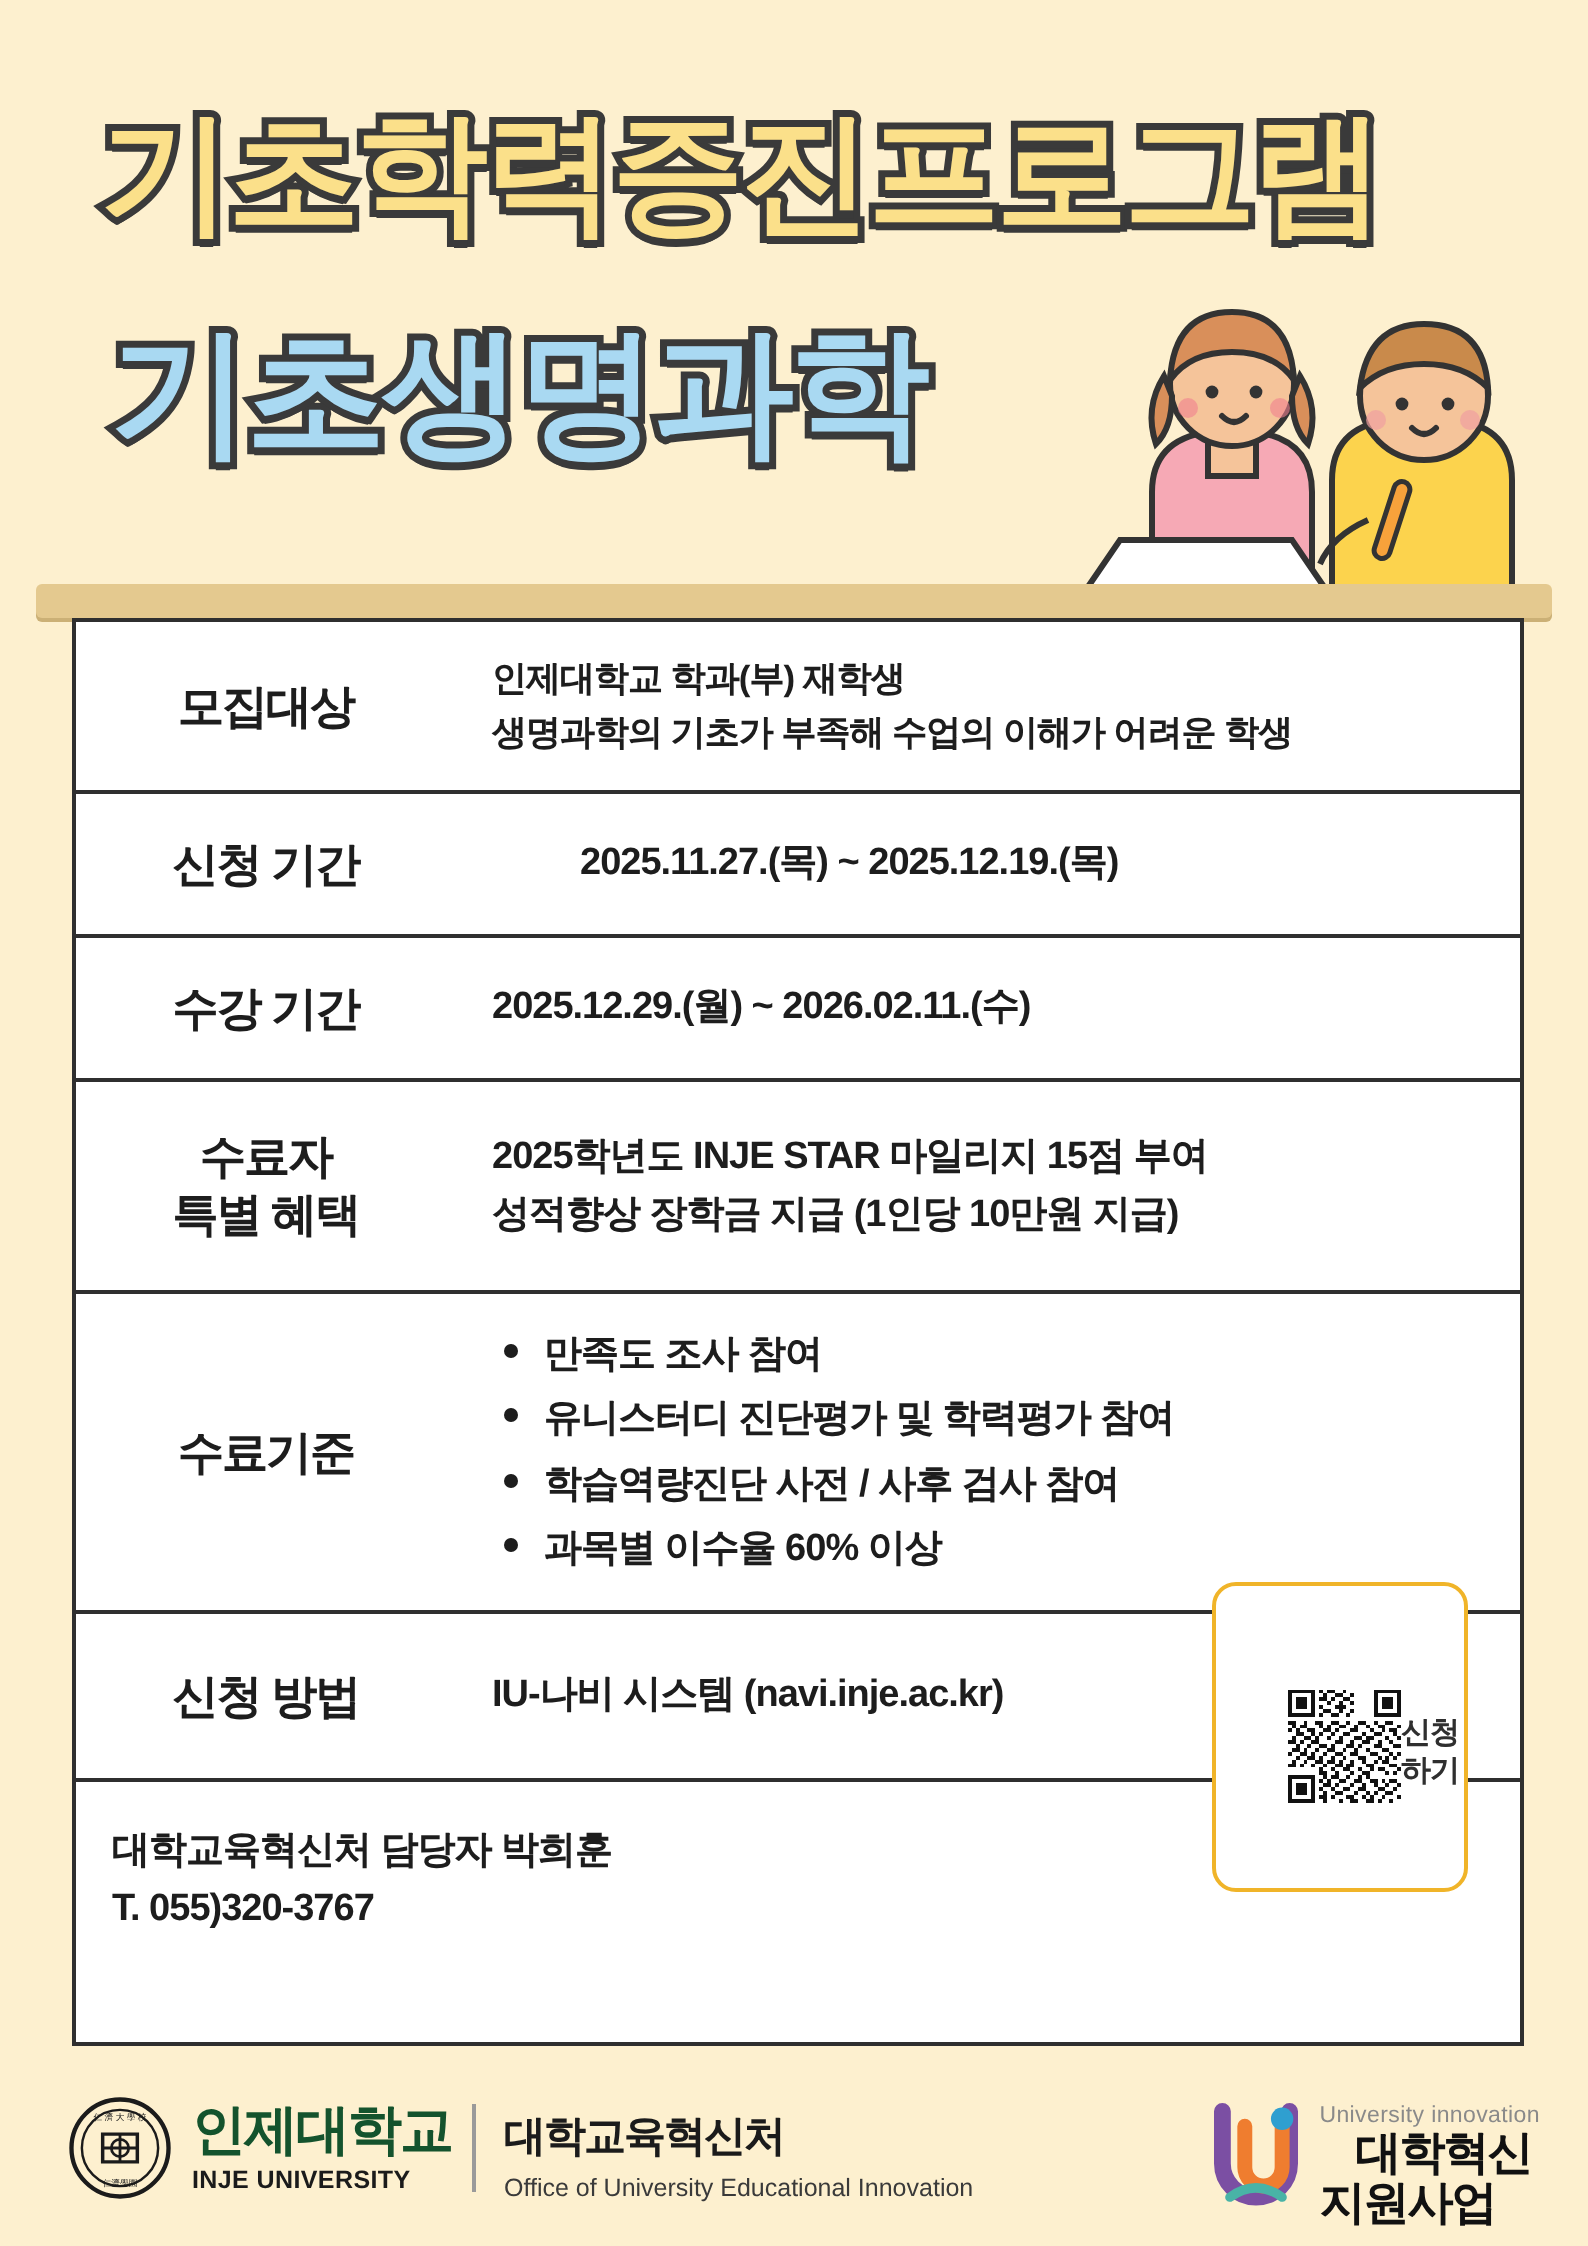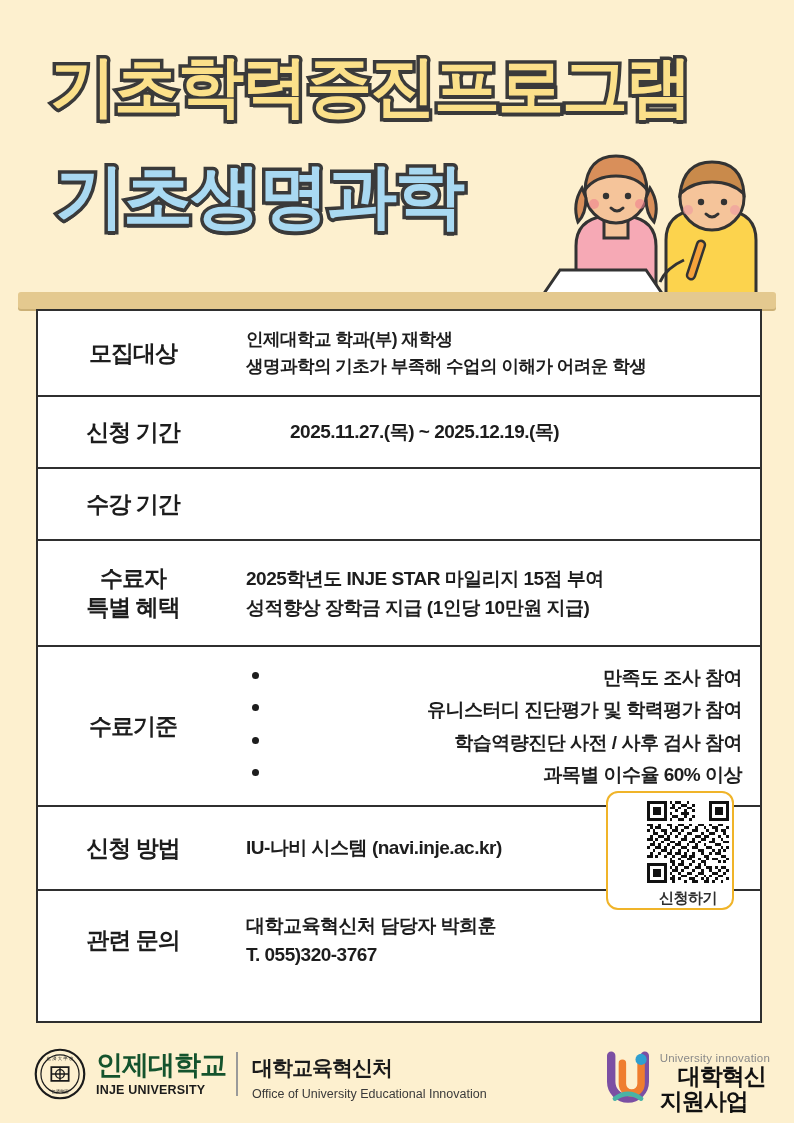--- a/index.html
+++ b/index.html
@@ -58,42 +58,42 @@
     padding:16px 6px;box-sizing:border-box;
   }
   .val{
     flex:1;display:flex;flex-direction:column;justify-content:center;
     font-size:17.5px;font-weight:bold;color:#1d1d1d;
     padding:14px 18px;box-sizing:border-box;line-height:1.55;
     letter-spacing:-0.5px;
   }
   .val.center{justify-content:center;}
   .val ul{margin:0;padding:0 0 0 22px;list-style:none;}
-  .val li{position:relative;padding-left:4px;margin:3px 0;text-align:right;}
+  .val li{position:relative;padding-left:4px;margin:3px 0;}
   .val li:before{
     content:"";position:absolute;left:-16px;top:9px;
     width:7px;height:7px;border-radius:50%;background:#1d1d1d;
   }
   .r-target{height:84px;}
   .r-apply{height:70px;gap:44px;}
   .r-class{height:70px;}
   .r-benefit{height:104px;}
   .r-criteria{height:158px;}
   .r-method{height:82px;}
   .r-contact{height:98px;}
 
   .val-big{font-size:19px;}
 
   
   .qr-wrap{
     position:absolute;right:26px;top:480px;
-    width:128px;height:119px;
+    width:128px;height:155px;
     border:2px solid #f0b429;border-radius:12px;
     background:#fff;
-    display:flex;flex-direction:column;align-items:center;
+    display:flex;flex-direction:row;align-items:center;
     padding-top:8px;box-sizing:border-box;padding-left:36px;
   }
   .qr-img{width:104px;height:104px;}
   .qr-label{
     margin-top:6px;font-size:15px;font-weight:bold;color:#2f2f2f;
     letter-spacing:-0.5px;
   }
 
   
   .footer{
@@ -177,20 +177,23 @@
 
     <div class="row r-apply">
       <div class="lab">신청 기간</div>
       <div class="val center val-big">
         <div>2025.11.27.(목) ~ 2025.12.19.(목)</div>
       </div>
     </div>
 
     <div class="row r-class">
       <div class="lab">수강 기간</div>
+      <div class="val center val-big">
+        <div>2025.12.29.(월) ~ 2026.02.11.(수)</div>
+      </div>
     </div>
 
     <div class="row r-benefit">
       <div class="lab">
         <span>
           <span>수료자</span><br>
           <span>특별 혜택</span>
         </span>
       </div>
       <div class="val val-big">
@@ -212,21 +215,20 @@
     </div>
 
     <div class="row r-method">
       <div class="lab">신청 방법</div>
       <div class="val center val-big">
         <div>IU-나비 시스템 (navi.inje.ac.kr)</div>
       </div>
     </div>
 
     <div class="row r-contact">
-      <div class="lab">관련 문의</div>
       <div class="val val-big">
         <div>대학교육혁신처 담당자 박희훈</div>
         <div>T. 055)320-3767</div>
       </div>
     </div>
 
     <div class="qr-wrap">
       <svg class="qr-img" viewBox="0 0 29 29" shape-rendering="crispEdges">
         <rect width="29" height="29" fill="#fff"></rect>
         <g fill="#111">

